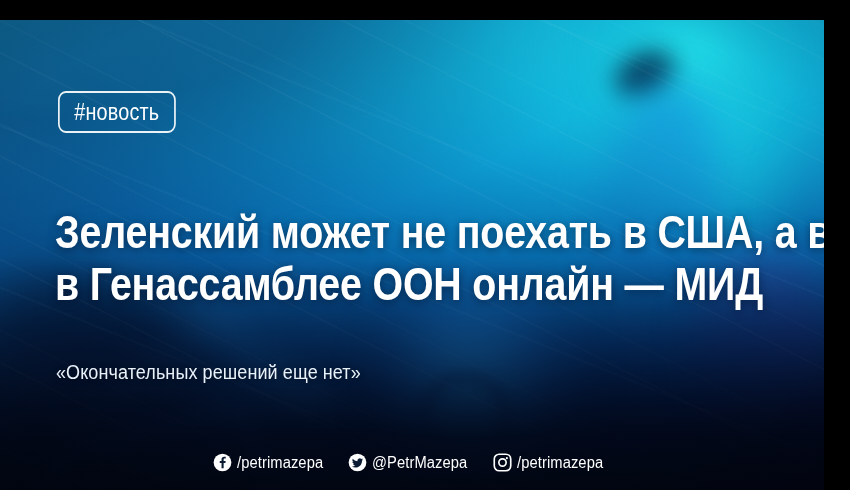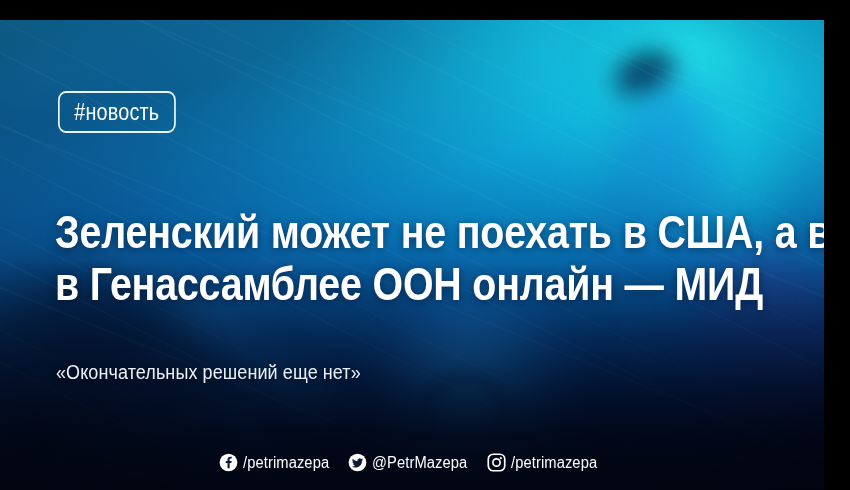--- a/index.html
+++ b/index.html
@@ -228,21 +228,21 @@
   }
 
   .social {
     position: absolute;
     left: 0;
     right: 0;
     top: 433px;
     display: flex;
     justify-content: center;
     align-items: center;
-    gap: 11px;
+    gap: 17px;
   }
   .social-item {
     display: flex;
     align-items: center;
     gap: 5px;
   }
   .social-icon {
     width: 19px;
     height: 19px;
     flex: 0 0 19px;

